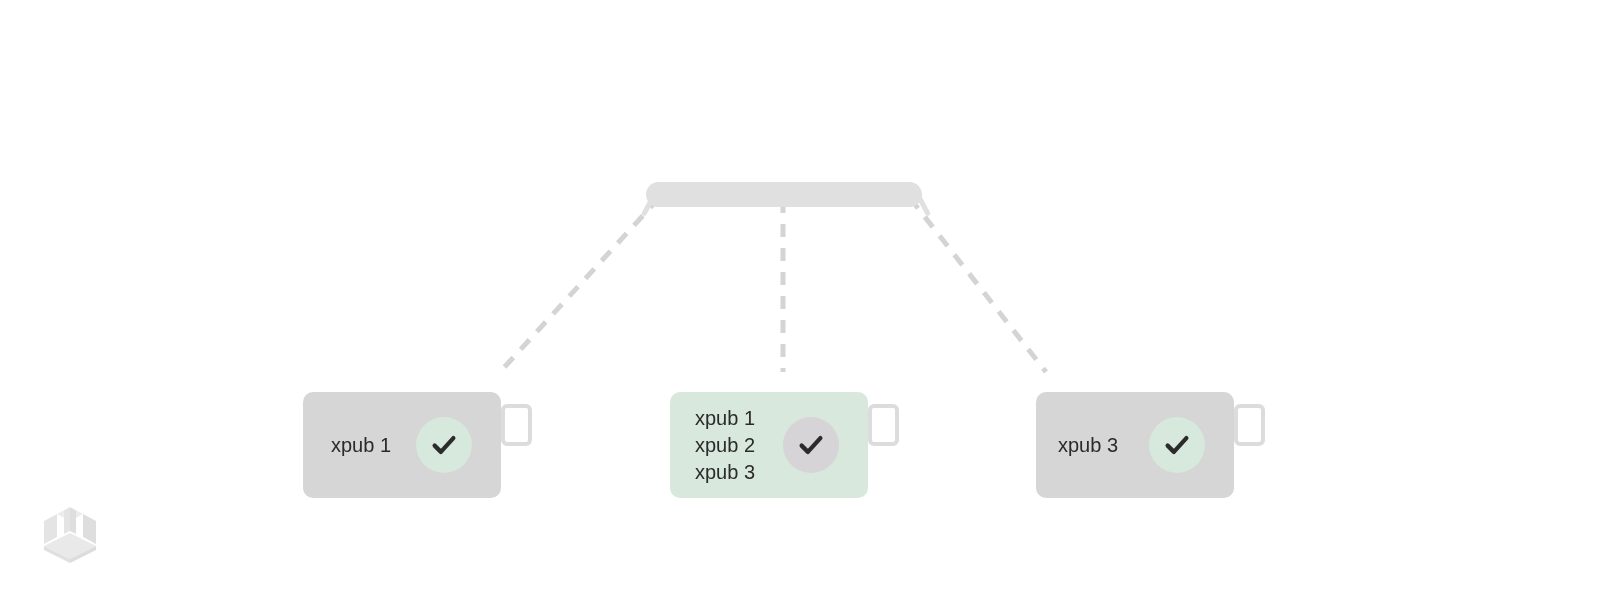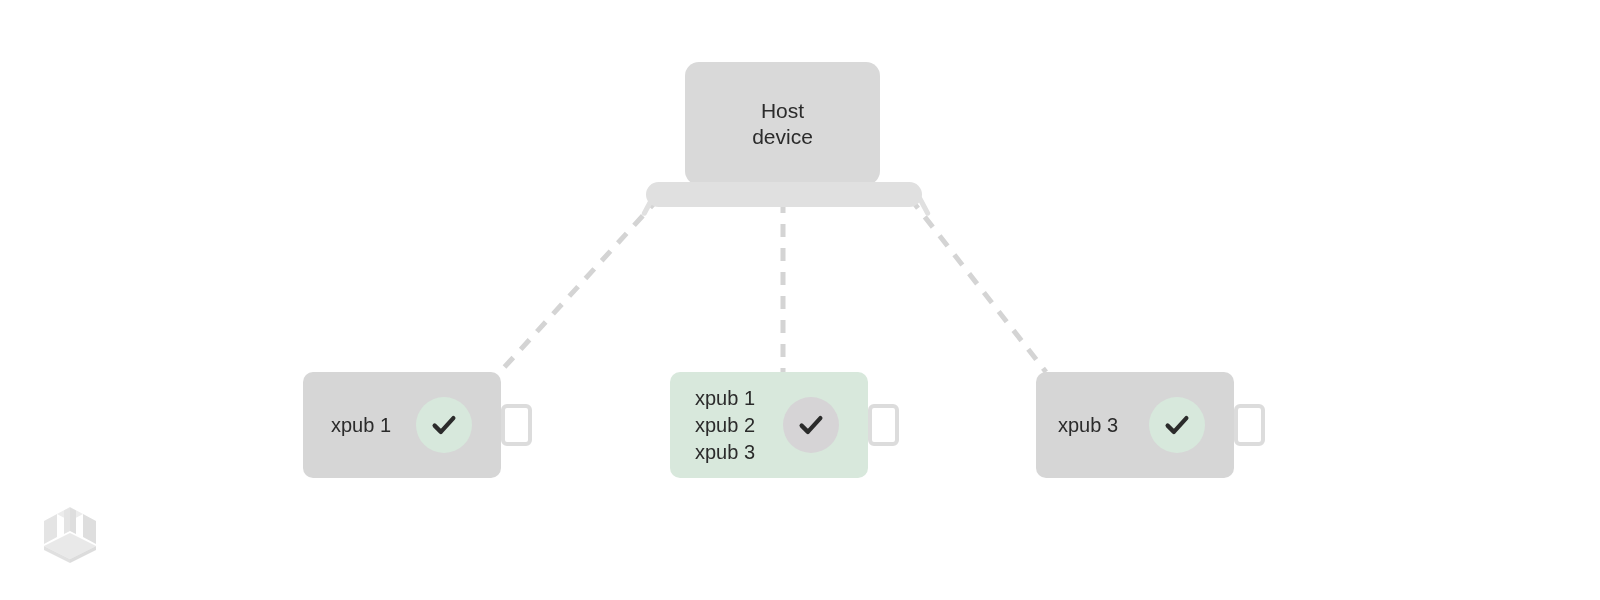--- a/index.html
+++ b/index.html
@@ -60,21 +60,21 @@
     height: 22px;
     background: #e0e0e0;
     border-radius: 3px;
   }
   .host-foot.left  { left: 651px; top: 196px; transform: rotate(28deg); transform-origin: top center; }
   .host-foot.right { left: 916px; top: 196px; transform: rotate(-28deg); transform-origin: top center; }
 
   
   .card {
     position: absolute;
-    top: 372px;
+    top: 392px;
     height: 106px;
     border-radius: 10px;
     display: flex;
     align-items: center;
     box-sizing: border-box;
   }
   .card.gray  { background: #d6d6d6; }
   .card.green { background: #d8e8dc; }
 
   .card-left  { left: 303px;  width: 198px; padding-left: 28px; }
@@ -137,24 +137,20 @@
 <body>
 
 <div id="stage">
 
   <svg id="links" viewBox="0 0 1600 600" xmlns="http://www.w3.org/2000/svg">
     <line x1="659" y1="198" x2="500" y2="372" stroke="#d4d4d4" stroke-width="5" stroke-dasharray="13 11" stroke-linecap="butt"></line>
     <line x1="783" y1="200" x2="783" y2="372" stroke="#d4d4d4" stroke-width="5" stroke-dasharray="13 11" stroke-linecap="butt"></line>
     <line x1="910" y1="198" x2="1046" y2="372" stroke="#d4d4d4" stroke-width="5" stroke-dasharray="13 11" stroke-linecap="butt"></line>
   </svg>
 
-  <div class="host-screen">
-    <div class="host-label">Host
-device</div>
-  </div>
   <div class="host-base"></div>
   <div class="host-foot left"></div>
   <div class="host-foot right"></div>
 
   <div class="card gray card-left">
     <div class="card-text">xpub 1</div>
     <div class="check-circle mint">
       <svg class="check-mark" viewBox="0 0 24 24" xmlns="http://www.w3.org/2000/svg">
         <path d="M4.5 12.5 L9.5 17.5 L19.5 6.5" fill="none" stroke="#2b2b2b" stroke-width="3.4" stroke-linecap="round" stroke-linejoin="round"></path>
       </svg>

